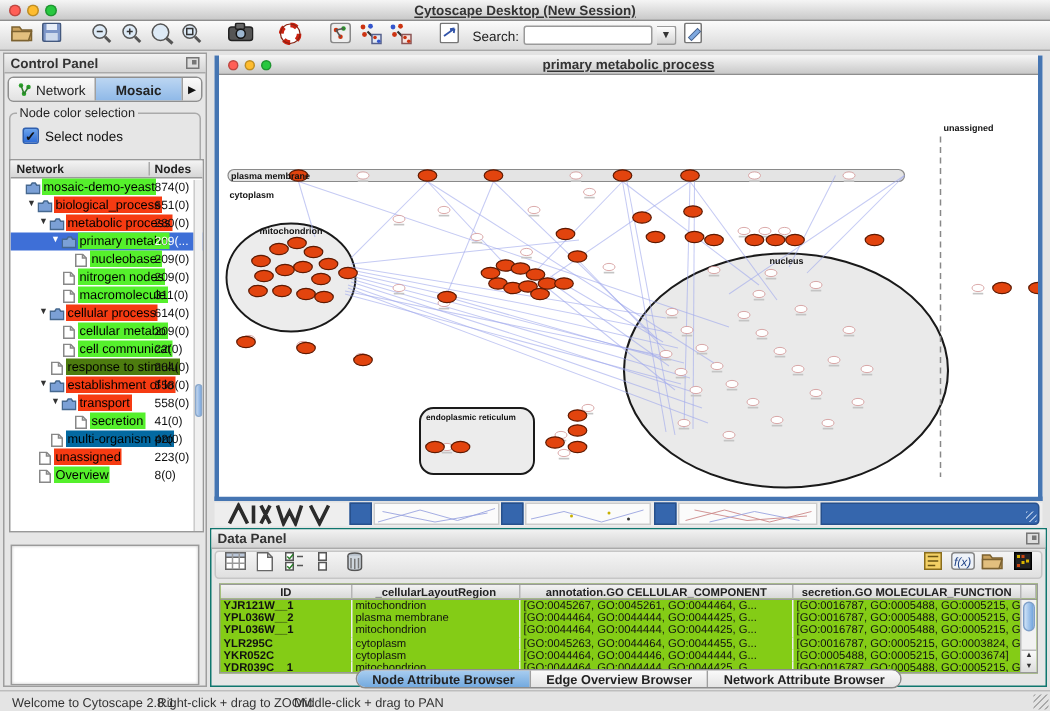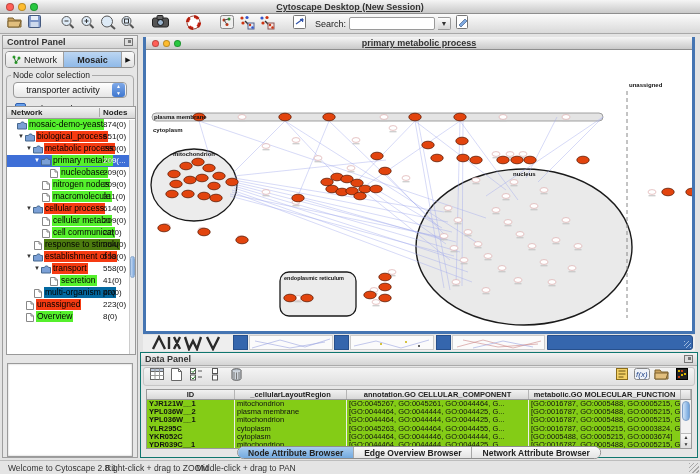--- a/index.html
+++ b/index.html
@@ -271,27 +271,20 @@
           </svg>
         <span>Network</span>
       </div>
       <div class="cp-tab sel">
         <span>Mosaic</span>
       </div>
       <div class="cp-tab-more">▶</div>
     </div>
     <fieldset id="colorsel">
       <legend>Node color selection</legend>
-      <div class="mac-select">
-        <span class="val">transporter activity</span>
-        <span class="stepper">
-            <span>▲</span>
-            <span>▼</span>
-          </span>
-      </div>
       <div class="chkrow">
         <span class="chk">✓</span>
         <span>Select nodes</span>
       </div>
     </fieldset>
     <div id="tree">
       <div id="tree-hd">
         <span class="c1">Network</span>
         <span class="c2">Nodes</span>
       </div>
@@ -756,21 +749,21 @@
               <rect x="2" y="8" width="2" height="2" fill="#cc4411"></rect>
               <rect x="5" y="6" width="2" height="2" fill="#d8b400"></rect>
             </svg>
           </span>
       </div>
       <div id="dtable">
         <div class="dth" id="dt-head">
             <div class="c-id">ID</div>
             <div class="c-reg">_cellularLayoutRegion</div>
             <div class="c-cc">annotation.GO CELLULAR_COMPONENT</div>
-            <div class="c-mf">metabolic.GO MOLECULAR_FUNCTION</div>
+            <div class="c-mf">secretion.GO MOLECULAR_FUNCTION</div>
             <div class="c-x"></div>
           </div>
         <div id="dt-rows">
             <div class="drow">
               <div class="c-id">YJR121W__1</div>
               <div class="c-reg">mitochondrion</div>
               <div class="c-cc">[GO:0045267, GO:0045261, GO:0044464, G...</div>
               <div class="c-mf">[GO:0016787, GO:0005488, GO:0005215, G...</div>
               <div class="c-x"></div>
             </div>

